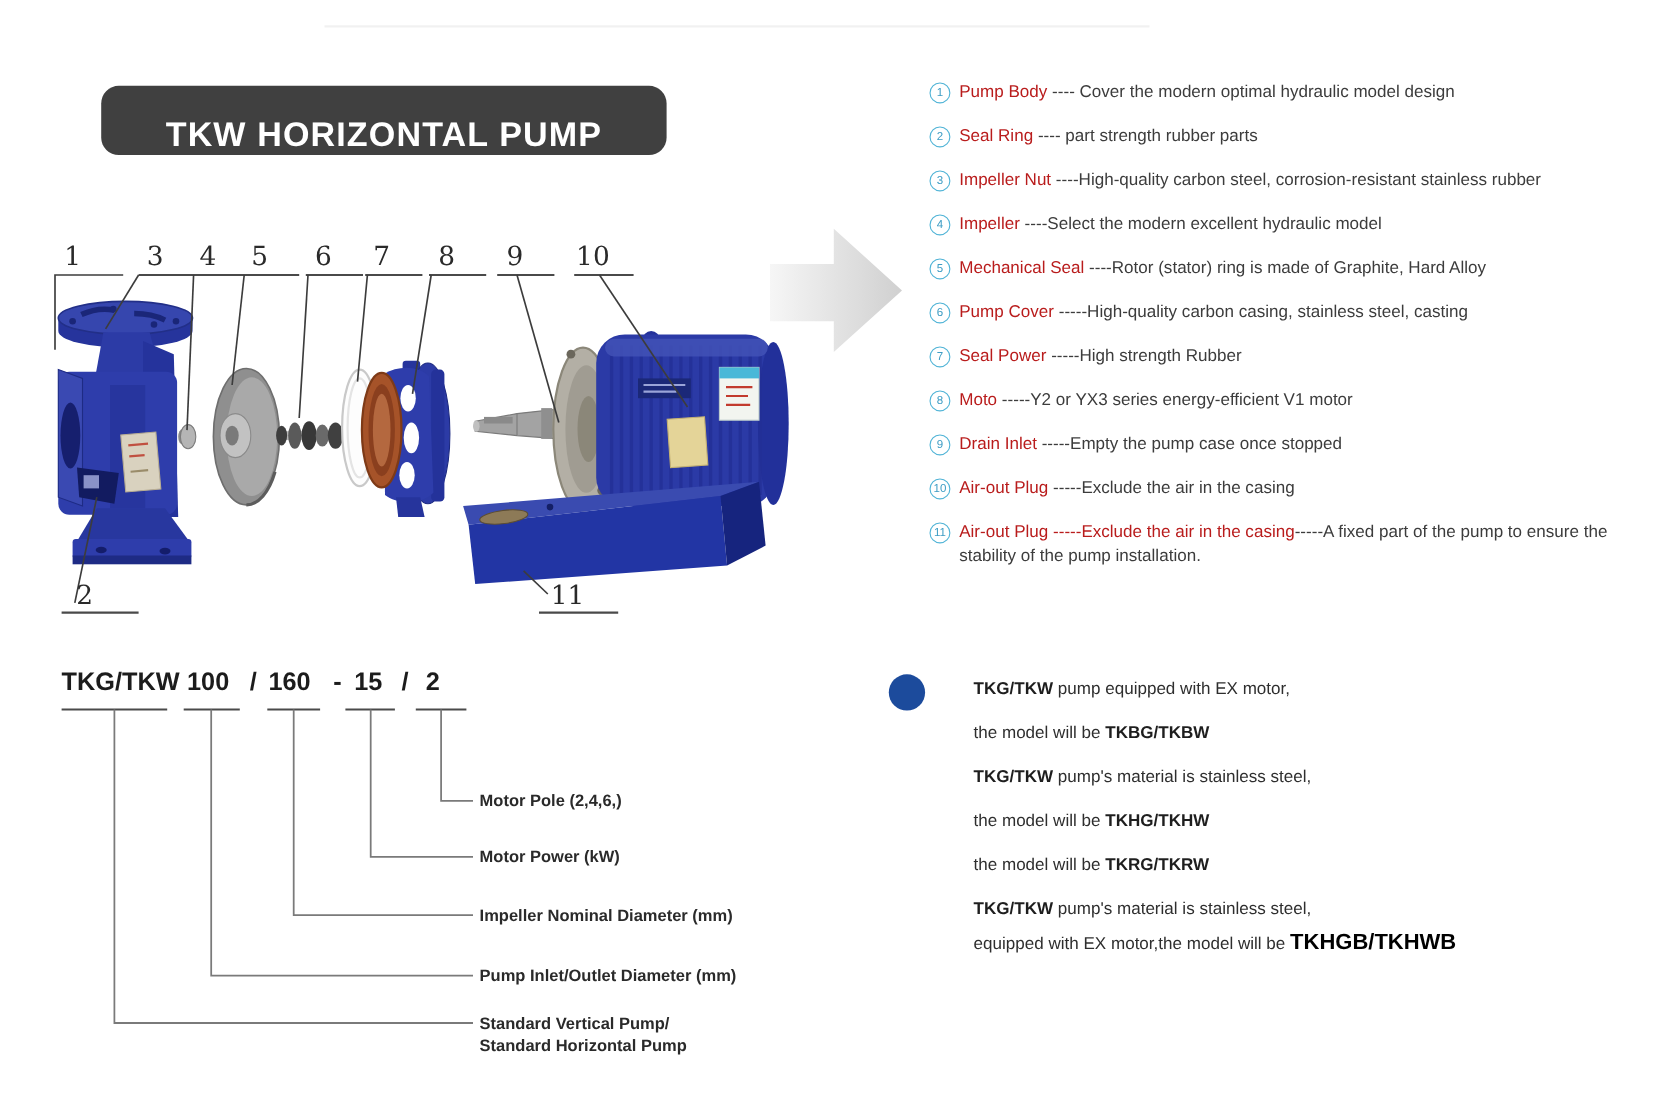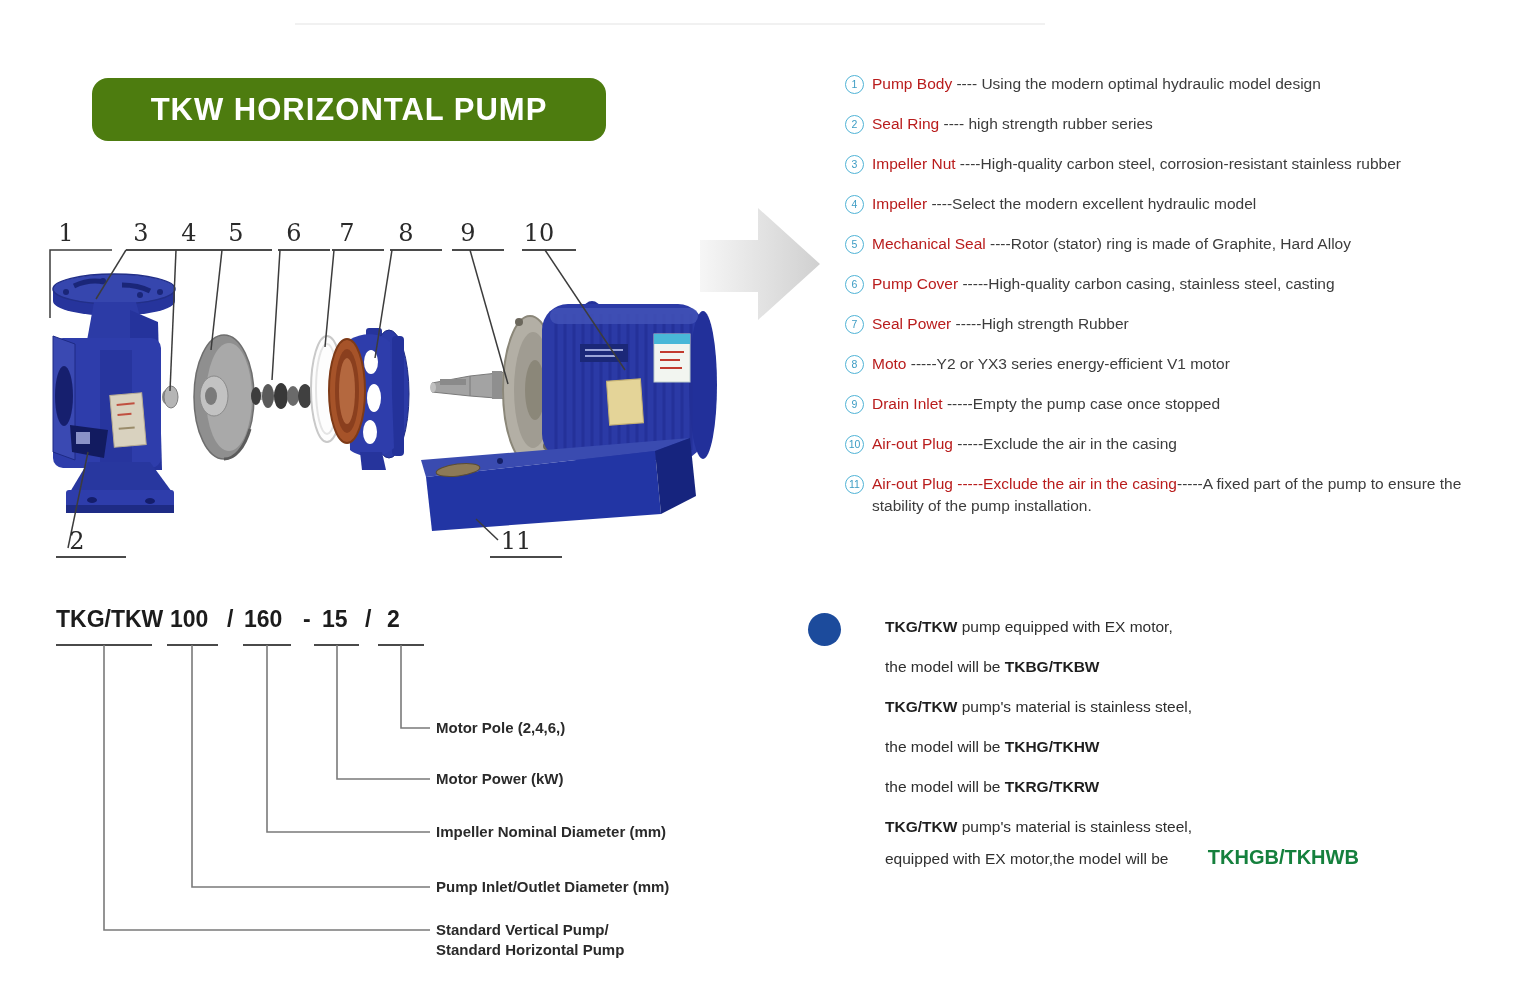--- a/index.html
+++ b/index.html
@@ -1,22 +1,22 @@
 <!DOCTYPE html>
 <html><head>
 <meta charset="utf-8">
 <style>
   html,body{margin:0;padding:0;background:#ffffff;}
   .page{position:relative;width:1513px;height:1000px;background:#fff;overflow:hidden;
         font-family:"Liberation Sans",sans-serif;color:#3c3c3c;}
   .top-rule{position:absolute;left:295px;top:23px;width:750px;height:2px;background:#f1f1f1;}
 
   
-  .banner{position:absolute;left:92px;top:78px;width:514px;height:63px;background:#4d7c0f;
-          border-radius:16px;display:flex;align-items:center;justify-content:center;}
+  .banner{position:absolute;left:92px;top:78px;width:514px;height:63px;background:#404040;
+          border-radius:16px;display:flex;align-items:flex-end;justify-content:center;}
   .banner span{color:#ffffff;font-size:31px;font-weight:bold;letter-spacing:1px;}
 
   
   .vector-layer{position:absolute;left:0;top:0;width:1513px;height:1000px;}
   .callout{font-family:"DejaVu Serif","Liberation Serif",serif;font-size:24px;fill:#2a2a2a;text-anchor:middle;}
   .mcode{font-size:23px;font-weight:bold;fill:#1c1c1c;}
   .mlabel{font-size:15px;font-weight:bold;fill:#2a2a2a;}
   .lead{stroke:#3c3c3c;stroke-width:1.5;fill:none;}
   .uline{stroke:#4a4a4a;stroke-width:2;fill:none;}
   .mline{stroke:#7a7a7a;stroke-width:1.6;fill:none;}
@@ -28,21 +28,21 @@
          color:#3d9cc4;font-size:10.5px;line-height:17px;text-align:center;margin-right:8px;margin-top:2px;}
   .ptext{flex:1;}
   .pname{color:#b91c1c;}
 
   
   .bullet{position:absolute;left:808px;top:613px;width:33px;height:33px;border-radius:50%;background:#1c4b9c;}
   .notes{position:absolute;left:885px;top:616px;width:600px;font-size:15.5px;color:#2e2e2e;}
   .notes .line{margin-bottom:18px;line-height:22px;}
   .notes .line.tight{margin-bottom:8px;}
   .code{font-weight:bold;color:#1e1e1e;}
-  .code-big{font-weight:bold;font-size:20px;color:#15803d;margin-left:35px;}
+  .code-big{font-weight:bold;font-size:20px;color:#000000;}
 </style>
 </head>
 <body>
 
 <div class="page">
 
   <div class="top-rule"></div>
 
   <div class="banner">
     <span>TKW HORIZONTAL PUMP</span>
@@ -235,25 +235,25 @@
       <text class="mlabel" x="436" y="837">Impeller Nominal Diameter (mm)</text>
       <text class="mlabel" x="436" y="892">Pump Inlet/Outlet Diameter (mm)</text>
       <text class="mlabel" x="436" y="935">Standard Vertical Pump/</text>
       <text class="mlabel" x="436" y="955">Standard  Horizontal Pump</text>
     </g>
   </svg>
 
   <ul class="parts">
     <li>
       <span class="badge">1</span>
-      <span class="ptext"><span class="pname">Pump Body</span><span class="pname"></span><span> ---- Using the modern optimal hydraulic model design</span></span>
+      <span class="ptext"><span class="pname">Pump Body</span><span class="pname"></span><span> ---- Cover the modern optimal hydraulic model design</span></span>
     </li>
     <li>
       <span class="badge">2</span>
-      <span class="ptext"><span class="pname">Seal Ring</span><span class="pname"></span><span> ---- high strength rubber series</span></span>
+      <span class="ptext"><span class="pname">Seal Ring</span><span class="pname"></span><span> ---- part strength rubber parts</span></span>
     </li>
     <li>
       <span class="badge">3</span>
       <span class="ptext"><span class="pname">Impeller Nut</span><span class="pname"></span><span> ----High-quality carbon steel, corrosion-resistant stainless rubber</span></span>
     </li>
     <li>
       <span class="badge">4</span>
       <span class="ptext"><span class="pname">Impeller</span><span class="pname"></span><span> ----Select the modern excellent hydraulic model</span></span>
     </li>
     <li>

